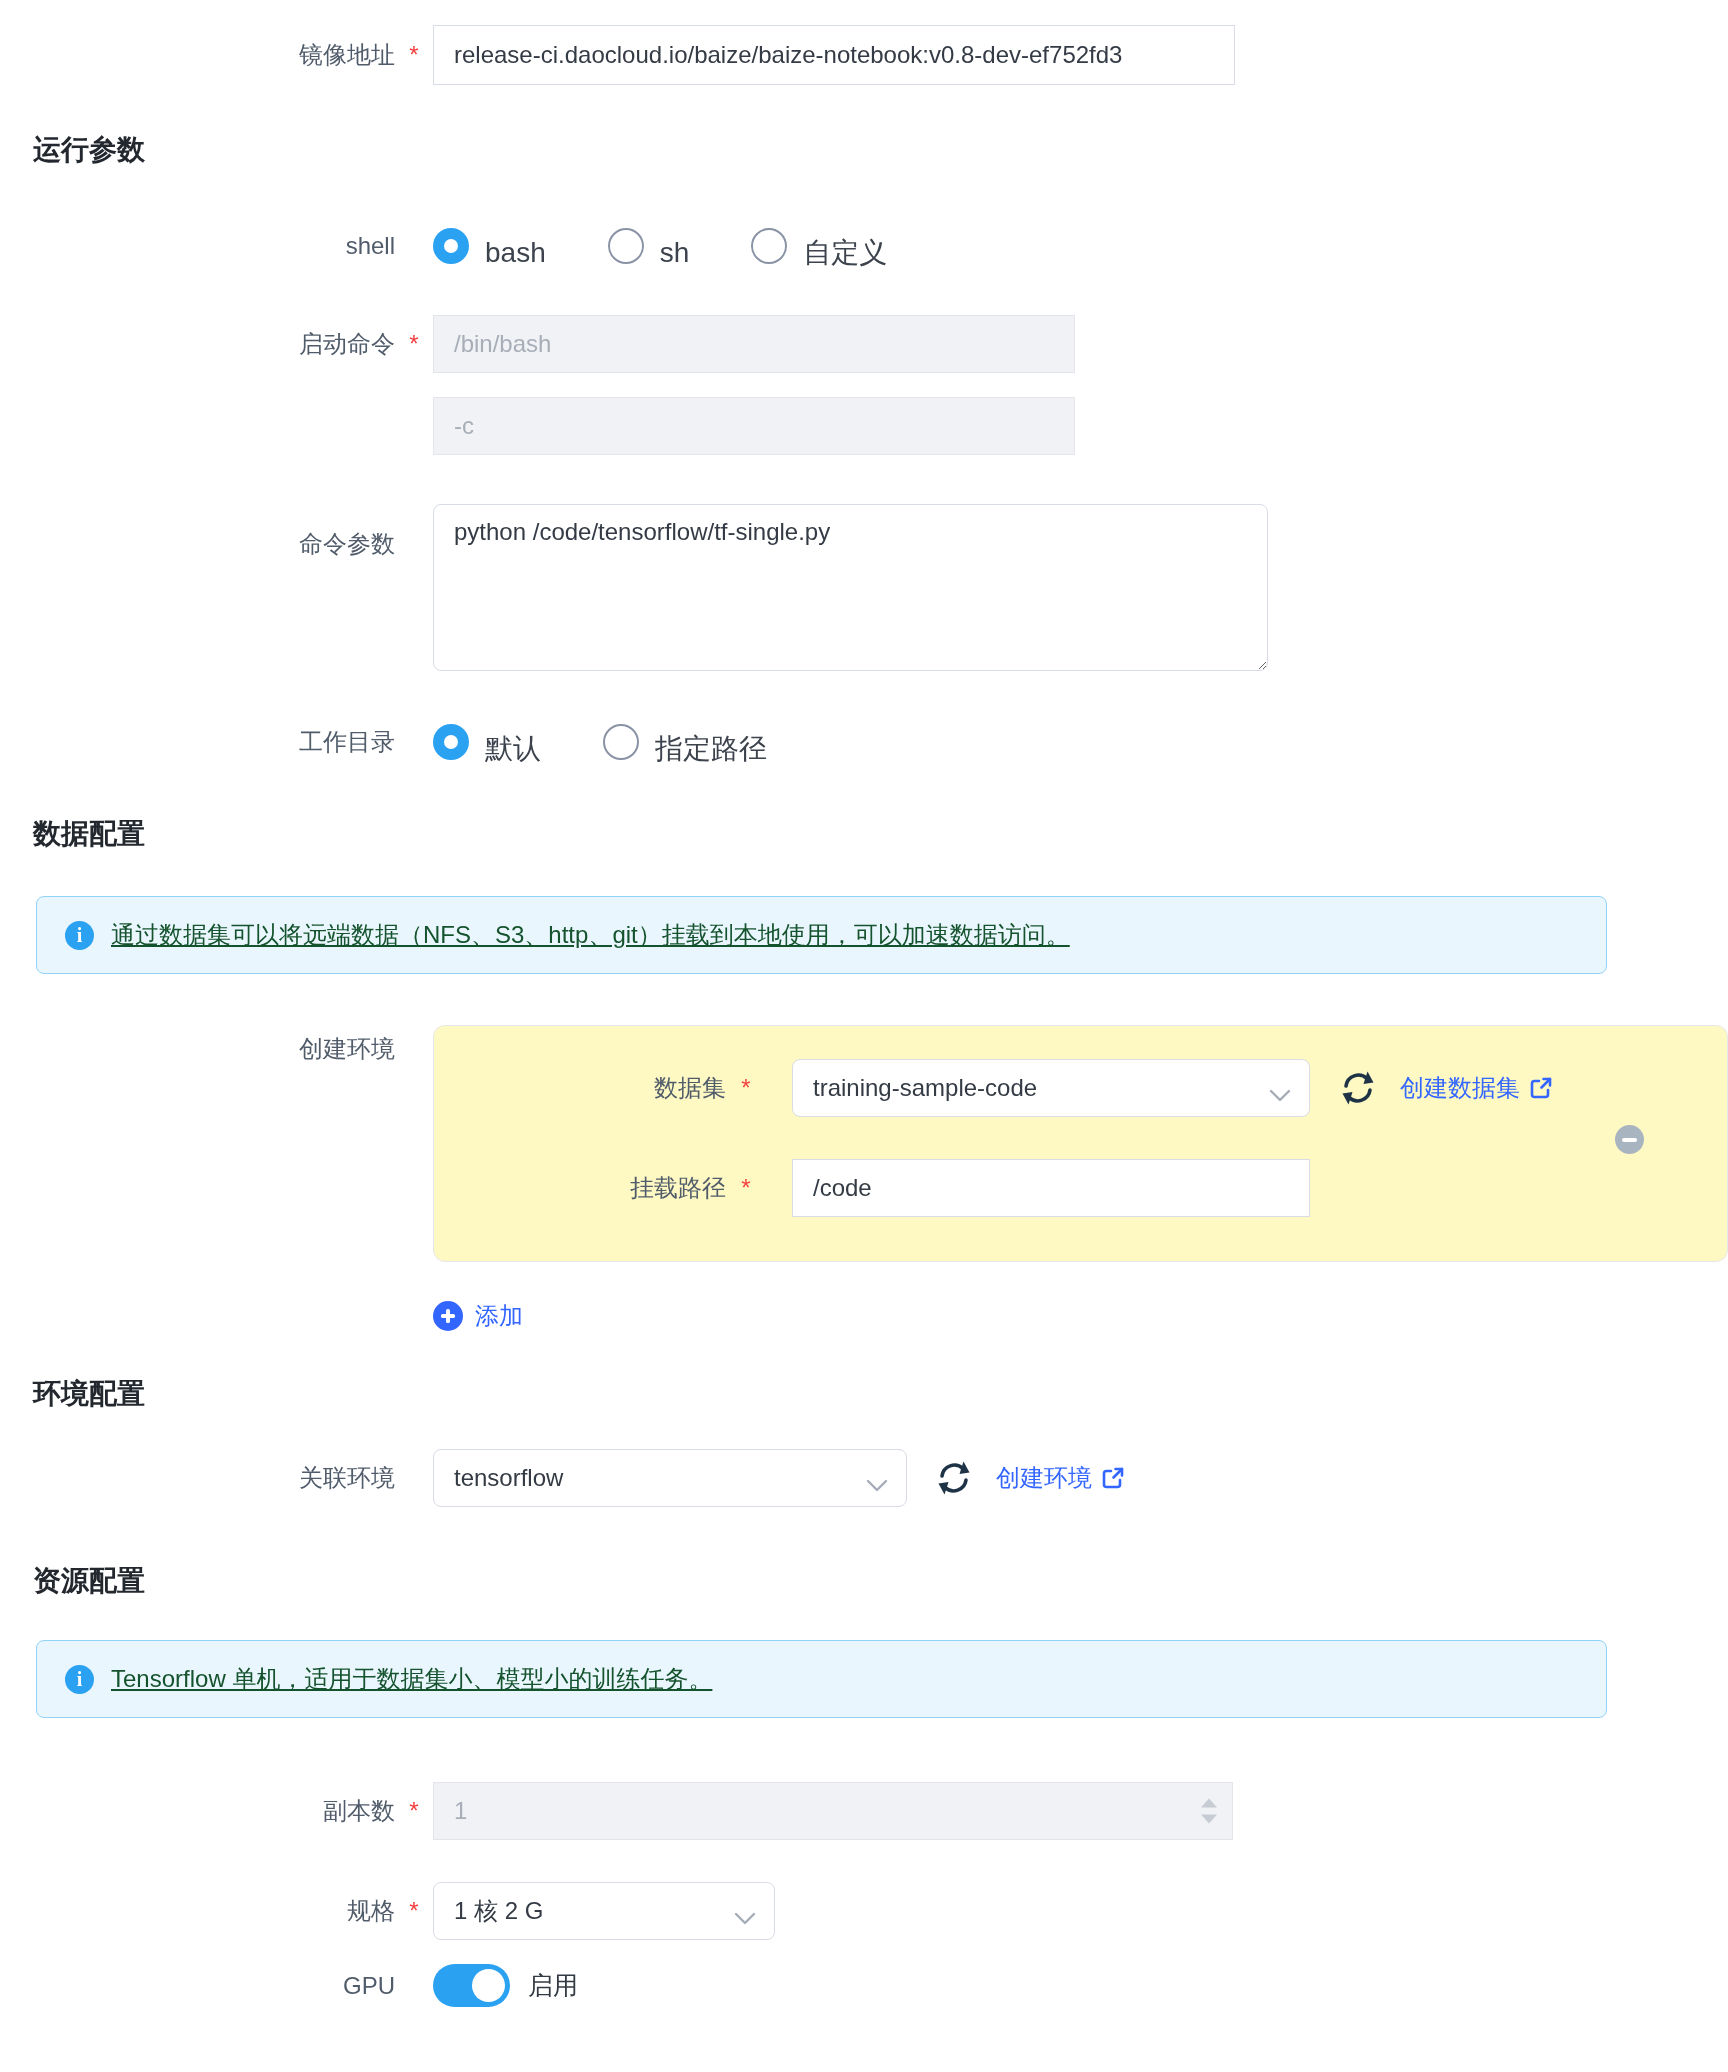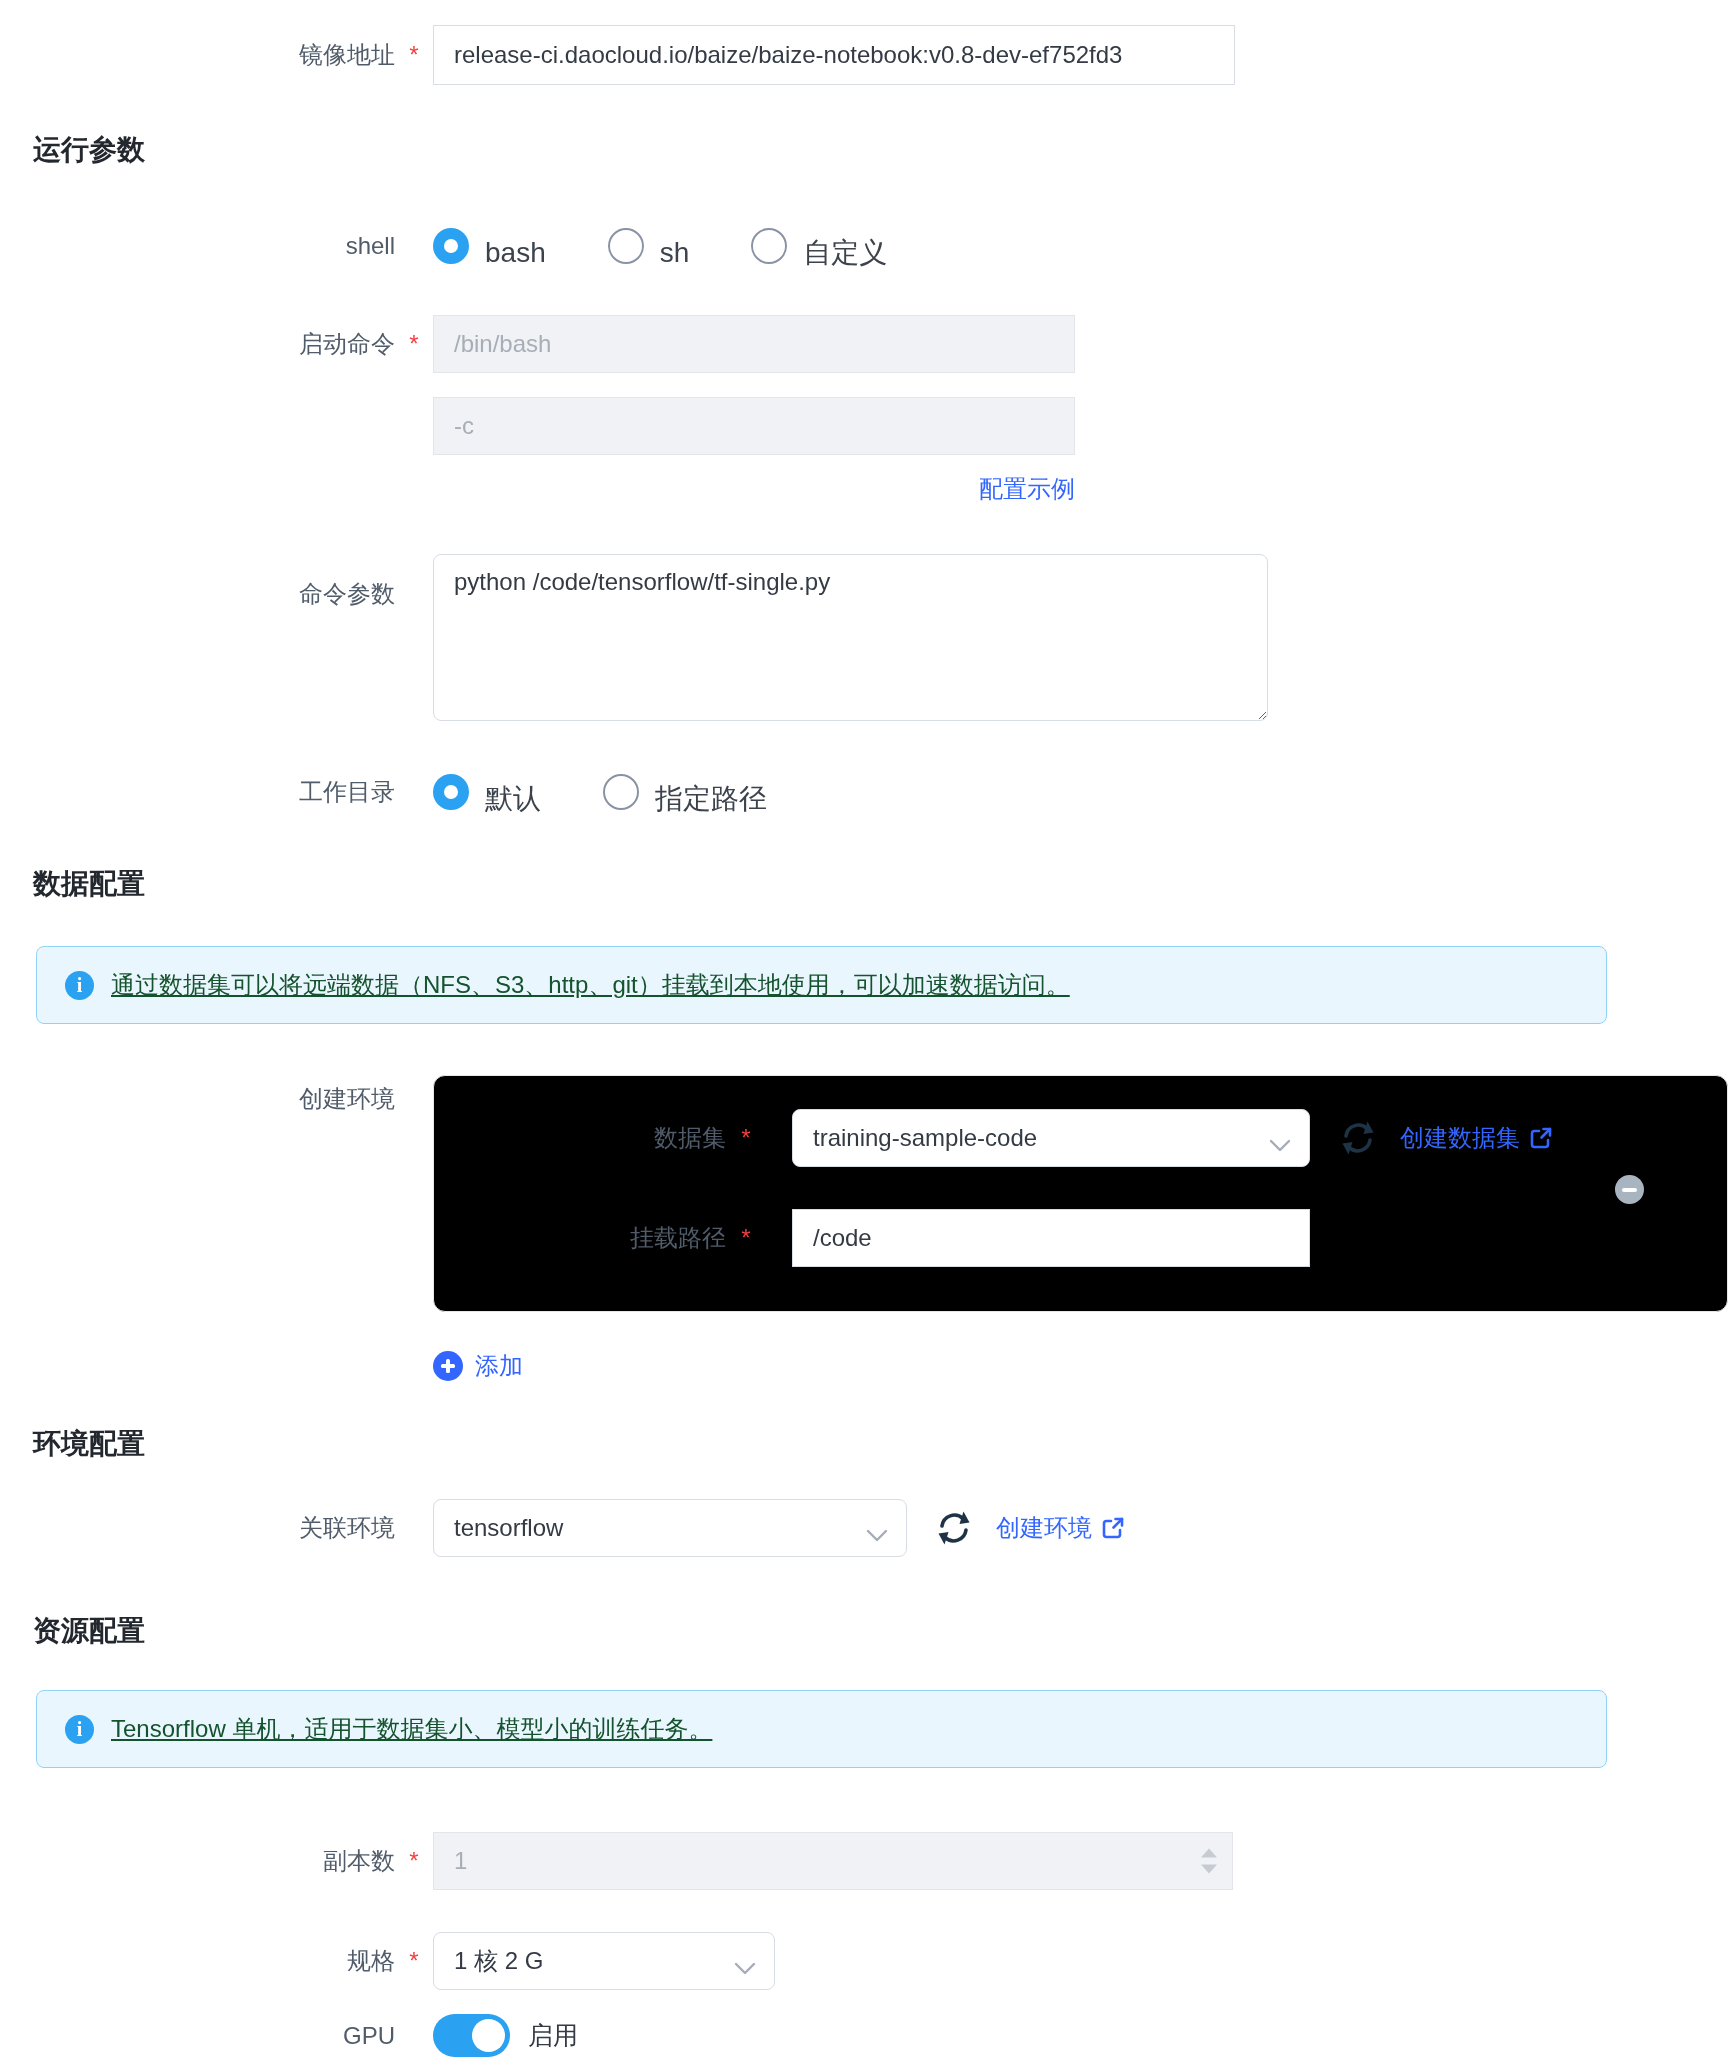--- a/index.html
+++ b/index.html
@@ -33,21 +33,21 @@
 
   textarea.cmdargs { box-sizing:border-box; width:835px; height:167px; border:1px solid #D8DCE4; border-radius:8px;
          font-family:inherit; font-size:24px; color:#343B45; padding:13px 20px; outline:none; resize:vertical; }
 
   .alert { box-sizing:border-box; margin-left:36px; width:1571px; height:78px; background:#EAF6FE; border:1px solid #90D3F7;
            border-radius:8px; display:flex; align-items:center; padding:0 28px; }
   .info-i { width:29px; height:29px; border-radius:50%; background:#2AA1F1; color:#fff; flex:0 0 29px;
             display:flex; align-items:center; justify-content:center; font-family:"Liberation Serif",serif; font-weight:700; font-size:20px; }
   .alert-text { margin-left:17px; font-size:24px; color:#14532d;text-decoration:underline; }
 
-  .panel { box-sizing:border-box; width:1416px; background:#000000; border:1px solid #E4E7EC; border-radius:12px; padding:33px 0 44px 0; }
+  .panel { box-sizing:border-box; width:1416px; background:#fef9c3; border:1px solid #E4E7EC; border-radius:12px; padding:33px 0 44px 0; }
   .prow { display:flex; align-items:center; }
   .prow + .prow { margin-top:42px; }
   .plbl { width:292px; flex:0 0 292px; text-align:right; font-size:24px; color:#515C6B; }
   .pstar { width:40px; flex:0 0 40px; text-align:center; color:#F53F3F; font-size:24px; }
   .pfield { margin-left:26px; width:518px; flex:0 0 518px; }
   .pfield .selbox, .pfield .inp { width:518px; }
 
   .iconbtn { margin-left:30px; width:36px; height:36px; display:flex; align-items:center; justify-content:center; cursor:pointer; flex:0 0 36px; }
   .minus-btn { position:absolute; left:1615px; top:100px; width:29px; height:29px; border-radius:50%; background:#A9B4C1; cursor:pointer; }
   .minus-btn::after { content:""; position:absolute; left:7px; top:12.5px; width:15px; height:4px; border-radius:2px; background:#fff; }
@@ -104,27 +104,20 @@
     <div class="star">*</div>
     <input class="inp dis" style="width: 642px;" disabled="" placeholder="/bin/bash">
   </div>
 
   <div class="row" style="margin-top:24px;">
     <div class="lbl"></div>
     <div class="star"></div>
     <input class="inp dis" style="width: 642px;" disabled="" placeholder="-c">
   </div>
 
-  <div class="row" style="margin-top:20px; height:30px;">
-    <div class="lbl"></div>
-    <div class="star"></div>
-    <div class="example-wrap">
-      <a class="link">配置示例</a>
-    </div>
-  </div>
 
   <div class="row top" style="margin-top:49px;">
     <div class="lbl" style="padding-top:22px;">命令参数</div>
     <div class="star"></div>
     <textarea class="cmdargs" style="">python /code/tensorflow/tf-single.py</textarea>
   </div>
 
   <div class="row" style="margin-top:52px; height:38px;">
     <div class="lbl">工作目录</div>
     <div class="star"></div>

